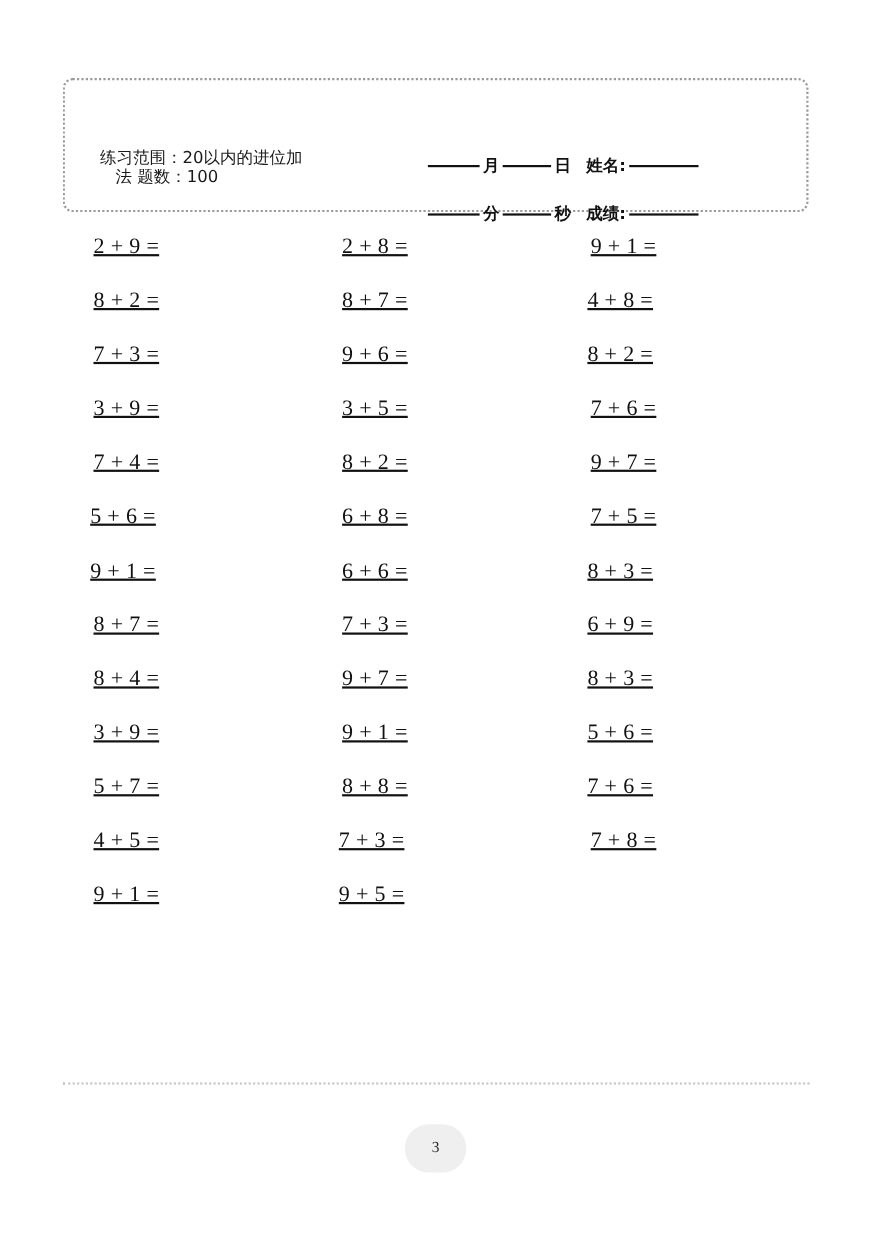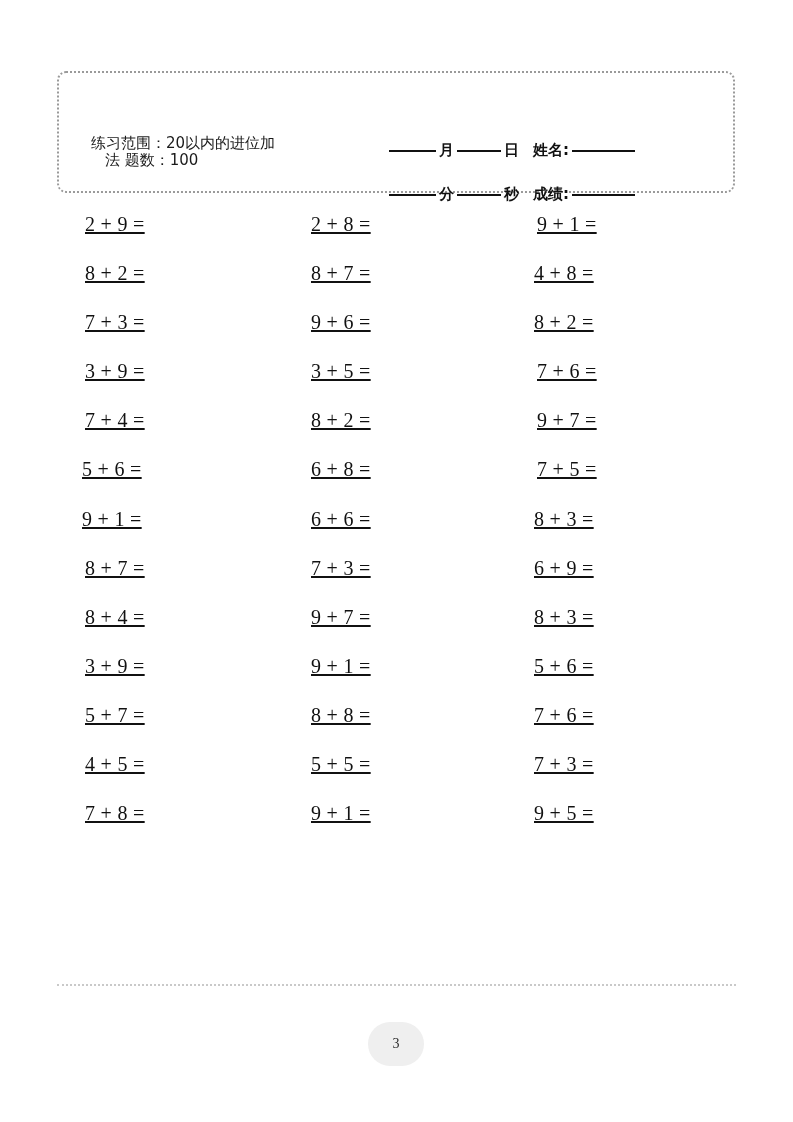--- a/index.html
+++ b/index.html
@@ -198,21 +198,20 @@
       <div class="problem c0">8 + 4 =</div>
       <div class="problem c1">9 + 7 =</div>
       <div class="problem c2">8 + 3 =</div>
       <div class="problem c0">3 + 9 =</div>
       <div class="problem c1">9 + 1 =</div>
       <div class="problem c2">5 + 6 =</div>
       <div class="problem c0">5 + 7 =</div>
       <div class="problem c1">8 + 8 =</div>
       <div class="problem c2">7 + 6 =</div>
       <div class="problem c0">4 + 5 =</div>
-      <div class="problem c1">5 + 5 =</div>
       <div class="problem c2">7 + 3 =</div>
       <div class="problem c0">7 + 8 =</div>
       <div class="problem c1">9 + 1 =</div>
       <div class="problem c2">9 + 5 =</div>
     </div>
 
   <div class="footer-rule"></div>
   <div class="page-pill">
     <span>3</span>
   </div>

